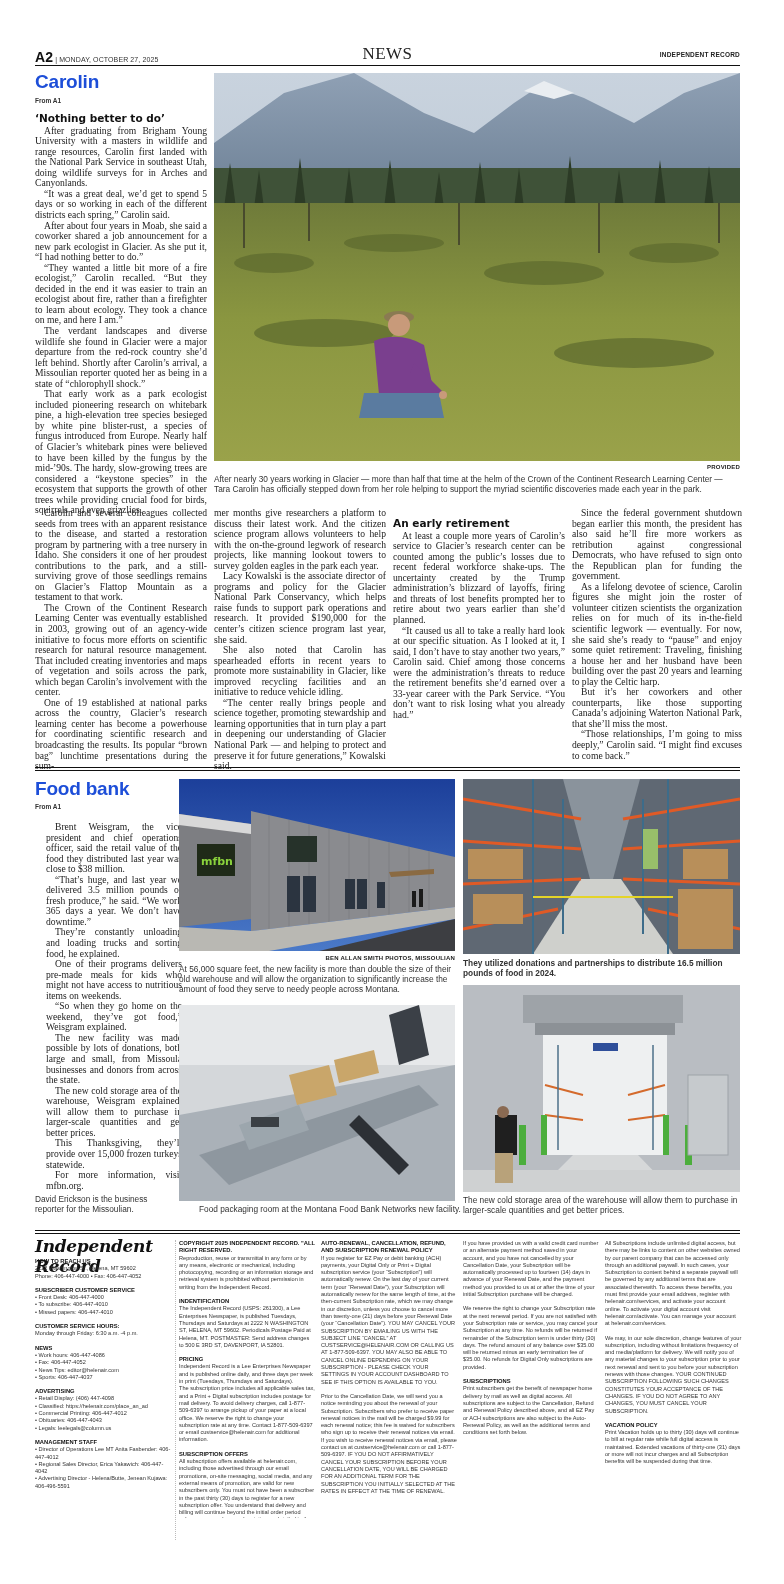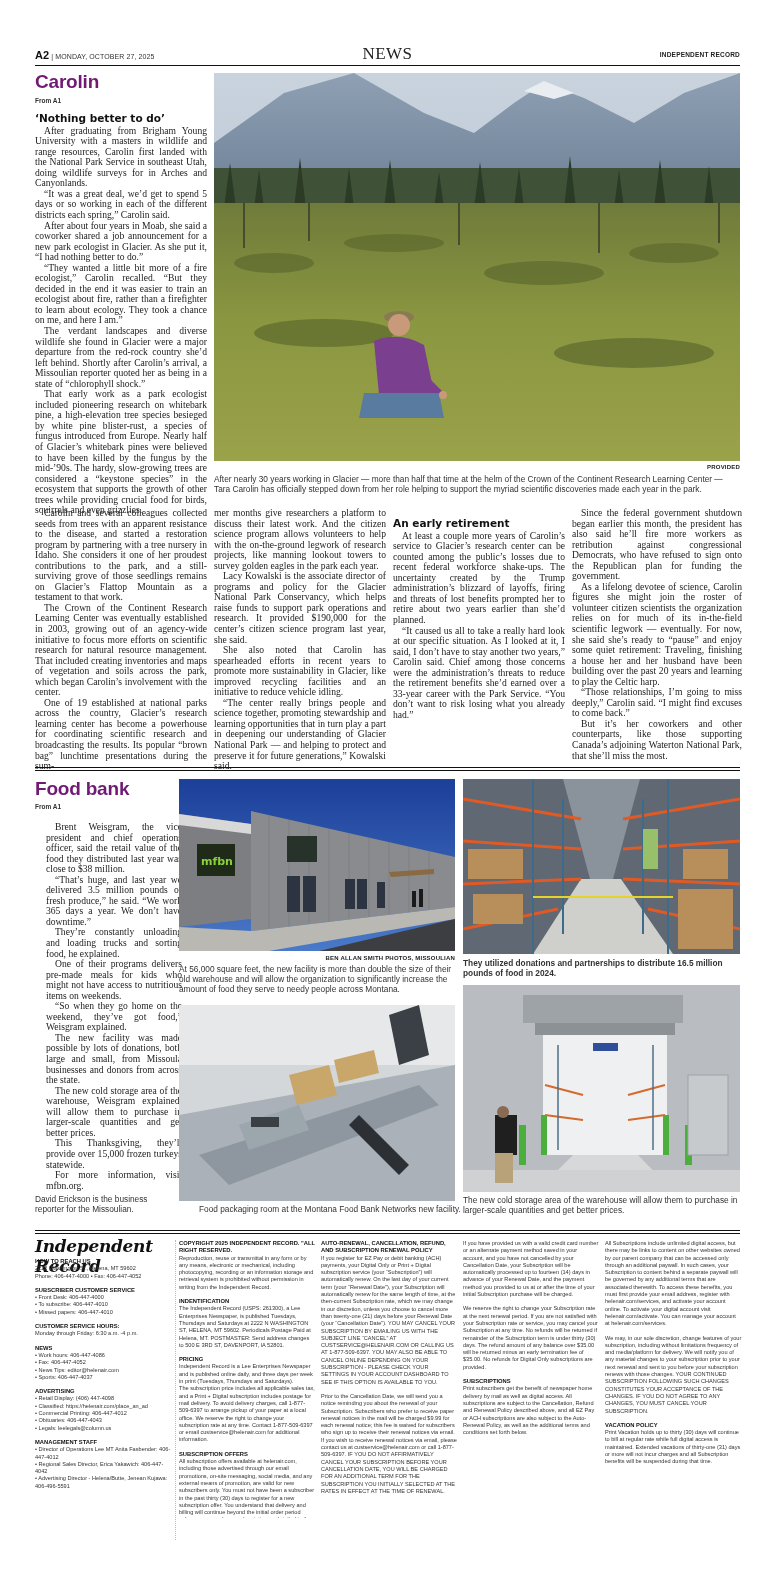--- a/index.html
+++ b/index.html
@@ -4,25 +4,25 @@
 <style>
   * { box-sizing: border-box; margin: 0; padding: 0; }
   html, body { width: 784px; height: 1584px; background: #fff; overflow: hidden; }
   body { position: relative; color: #1a1a1a; font-family: "DejaVu Serif", serif; }
 
   .abs { position: absolute; }
 
   
   .folio { left: 35px; top: 44px; width: 705px; height: 22px; border-bottom: 1.5px solid #111; }
   .folio-left { position: absolute; left: 0; top: 5px; font: 7px "Liberation Sans", sans-serif; color: #333; letter-spacing: 0.1px; }
-  .folio-left b { font-weight: 700; font-size: 11px; color: #111; }
+  .folio-left b { font-weight: 700; font-size: 14px; color: #111; }
   .folio-center { position: absolute; left: 0; right: 0; top: 0; text-align: center; font: 17px "Liberation Serif", serif; color: #222; letter-spacing: 0.5px; }
   .folio-right { position: absolute; right: 0; top: 7px; font: bold 6.5px "Liberation Sans", sans-serif; color: #222; letter-spacing: 0.2px; }
 
-  .headline { font: bold 19px "Liberation Sans", sans-serif; color: #701a75; letter-spacing: -0.2px; line-height: 1; }
+  .headline { font: bold 19px "Liberation Sans", sans-serif; color: #1d4ed8; letter-spacing: -0.2px; line-height: 1; }
   .jump { font: bold 6.5px "Liberation Sans", sans-serif; color: #333; }
   .subhead { font: bold 10.5px "DejaVu Sans", sans-serif; color: #111; line-height: 1.2; }
 
   .body-col { font-family: "Liberation Serif", serif; font-size: 9.6px; line-height: 10.55px; text-align: justify; color: #222; hyphens: manual; }
   .body-col p { text-indent: 9px; }
   .body-col .subhead { margin-top: 9px; margin-bottom: 1px; text-indent: 0; }
 
   .photo { overflow: hidden; }
   .credit { font: bold 6px "Liberation Sans", sans-serif; color: #222; text-align: right; letter-spacing: 0.2px; }
   .caption { font: 8.3px "Liberation Sans", sans-serif; line-height: 10.2px; color: #333; }
@@ -140,22 +140,22 @@
 
 <div class="abs body-col" style="left:393px;top:508px;width:172px;">
   <div class="subhead">An early retirement</div>
   <p>At least a couple more years of Carolin’s service to Glacier’s research center can be counted among the public’s losses due to recent federal workforce shake-ups. The uncertainty created by the Trump administration’s blizzard of layoffs, firing and threats of lost benefits prompted her to retire about two years earlier than she’d planned.</p>
   <p>“It caused us all to take a really hard look at our specific situation. As I looked at it, I said, I don’t have to stay another two years,” Carolin said. Chief among those concerns were the administration’s threats to reduce the retirement benefits she’d earned over a 33-year career with the Park Service. “You don’t want to risk losing what you already had.”</p>
 </div>
 
 <div class="abs body-col" style="left:572px;top:508px;width:170px;">
   <p>Since the federal government shutdown began earlier this month, the president has also said he’ll fire more workers as retribution against congressional Democrats, who have refused to sign onto the Republican plan for funding the government.</p>
   <p>As a lifelong devotee of science, Carolin figures she might join the roster of volunteer citizen scientists the organization relies on for much of its in-the-field scientific legwork — eventually. For now, she said she’s ready to “pause” and enjoy some quiet retirement: Traveling, finishing a house her and her husband have been building over the past 20 years and learning to play the Celtic harp.</p>
+  <p>But it’s her coworkers and other counterparts, like those supporting Canada’s adjoining Waterton National Park, that she’ll miss the most.</p>
   <p>“Those relationships, I’m going to miss deeply,” Carolin said. “I might find excuses to come back.”</p>
-  <p>But it’s her coworkers and other counterparts, like those supporting Canada’s adjoining Waterton National Park, that she’ll miss the most.</p>
 </div>
 
 <div class="abs rule-double" style="left:35px;top:767px;width:705px;"></div>
 
 <div class="abs headline" style="left:35px;top:779px;">Food bank</div>
 <div class="abs jump" style="left:35px;top:803px;">From A1</div>
 
 <div class="abs body-col" style="left:35px;top:822px;width:136px;margin-left:11px;">
   <p>Brent Weisgram, the vice president and chief operations officer, said the retail value of the food they distributed last year was close to $38 million.</p>
   <p>“That’s huge, and last year we delivered 3.5 million pounds of fresh produce,” he said. “We work 365 days a year. We don’t have downtime.”</p>

